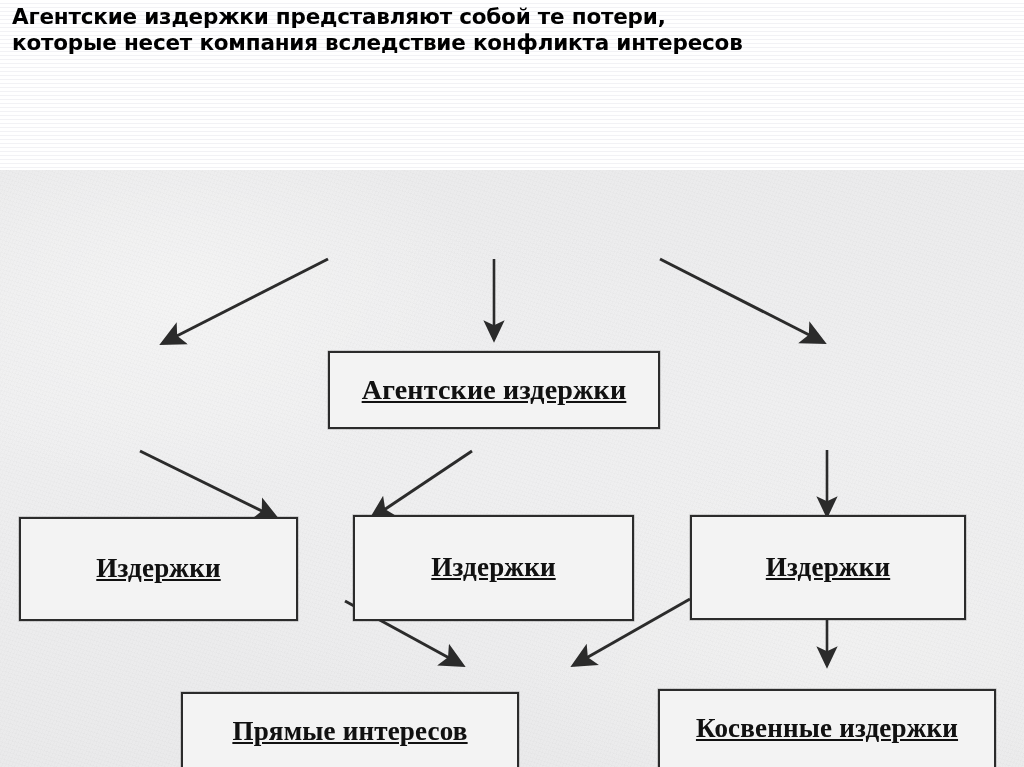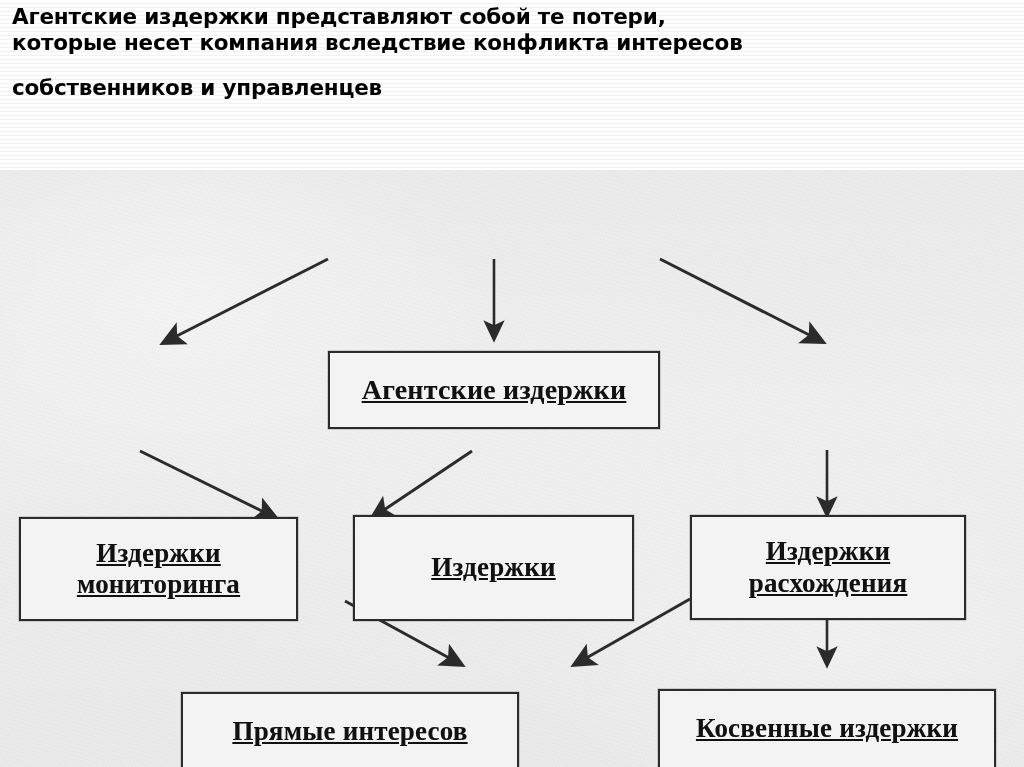--- a/index.html
+++ b/index.html
@@ -121,21 +121,20 @@
 </style>
 </head>
 <body>
 
 <div id="slide">
 
   <div id="header">
     <div id="title-block">
       <div class="title-line">Агентские издержки представляют собой те потери,</div>
       <div class="title-line">которые несет компания вследствие конфликта интересов</div>
-      <div class="title-line second">собственников и управленцев</div>
     </div>
   </div>
 
   <div id="diagram-area">
     <div id="grain"></div>
 
     <svg id="svg-connectors" viewBox="0 0 1024 597" width="1024" height="597">
       <defs>
         <marker id="arrowhead" markerWidth="9" markerHeight="9" refX="7.2" refY="4.5" orient="auto" markerUnits="strokeWidth">
           <path d="M0,0.4 L8.6,4.5 L0,8.6 L1.9,4.5 Z" fill="#2b2b2b"></path>
@@ -161,34 +160,32 @@
       <path d="M827,429 L827,495" stroke="#2b2b2b" stroke-width="2.6" fill="none" marker-end="url(#arrowhead)"></path>
     </svg>
 
     <div class="node" id="node-root">
       <span class="label">Агентские издержки</span>
     </div>
 
     <div class="node" id="node-monitor">
       <span class="label">
         <span>Издержки</span><br>
-        <span>мониторинга</span>
       </span>
     </div>
 
     <div class="node" id="node-self">
       <span class="label">
         <span>Издержки</span><br>
       </span>
     </div>
 
     <div class="node" id="node-diverge">
       <span class="label">
         <span>Издержки</span><br>
-        <span>расхождения</span>
       </span>
     </div>
 
     <div class="node" id="node-direct">
       <span class="label">Прямые интересов</span>
     </div>
 
     <div class="node" id="node-indirect">
       <span class="label">Косвенные издержки</span>
     </div>

